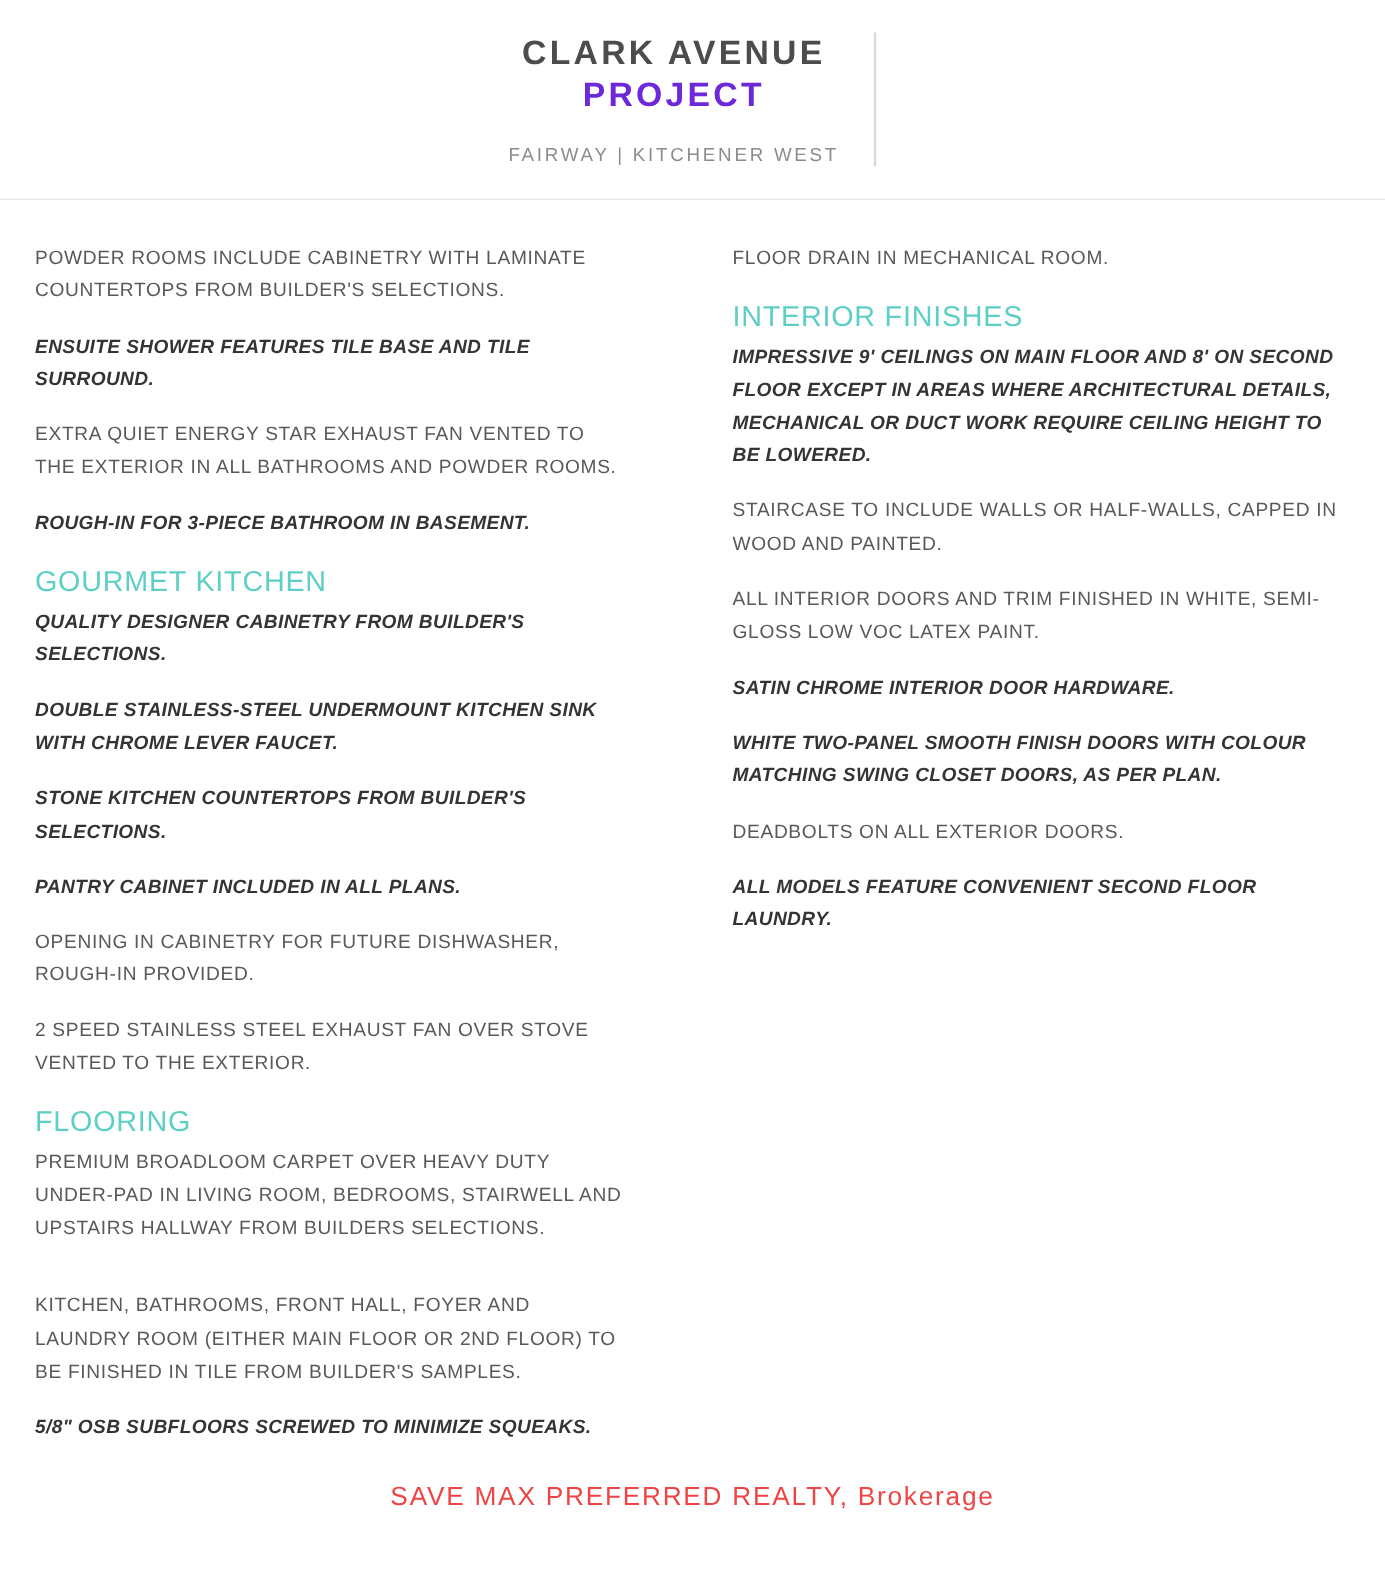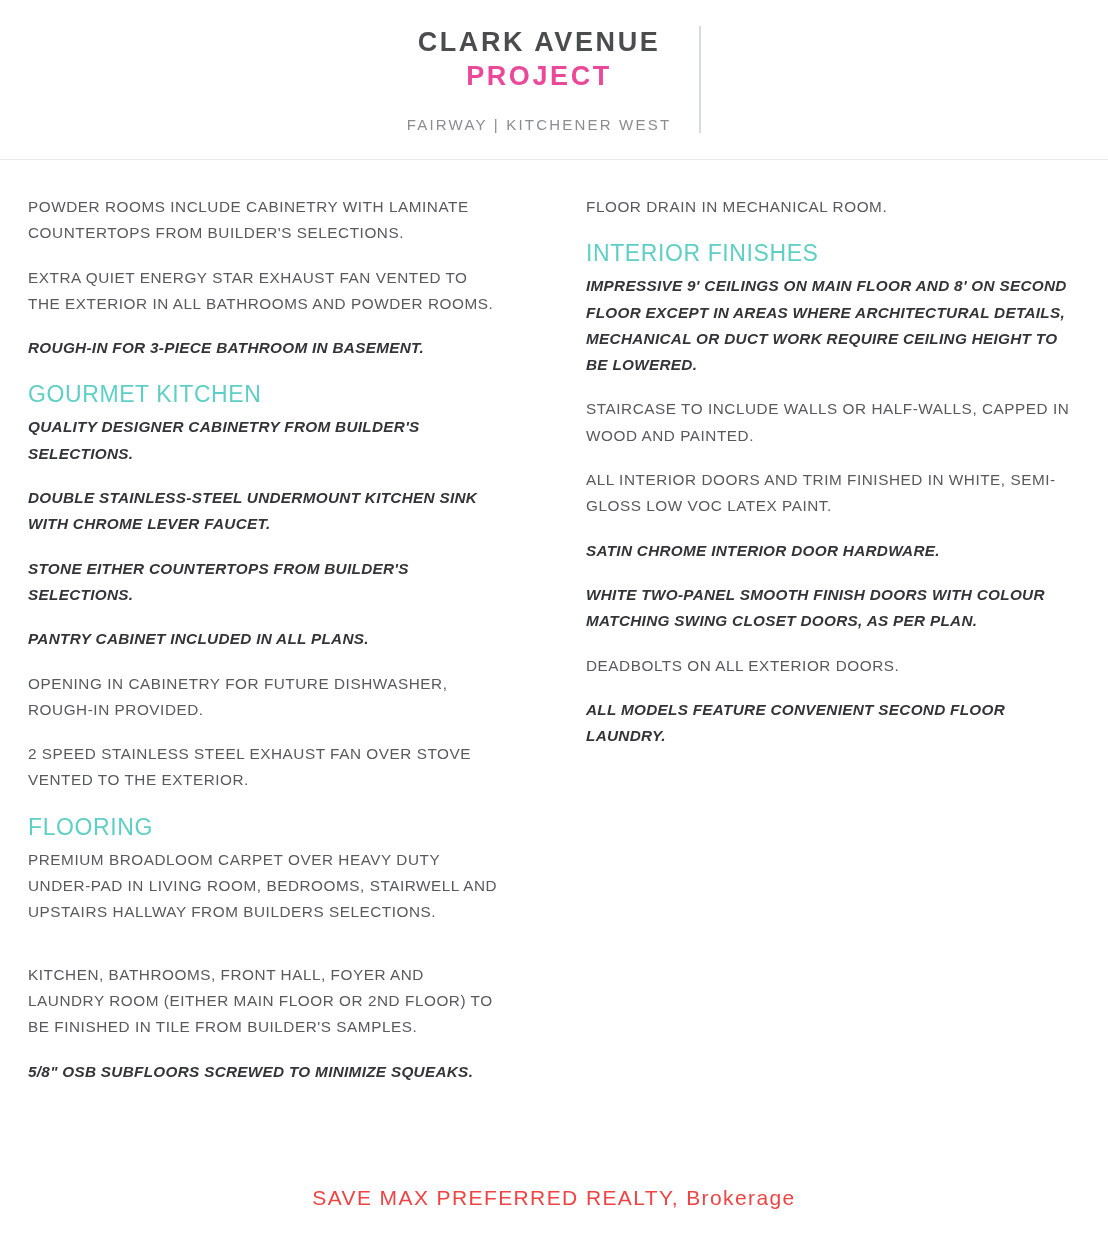--- a/index.html
+++ b/index.html
@@ -39,21 +39,21 @@
     font-size: 27px;
     letter-spacing: 2.6px;
     font-weight: bold;
     color: #4b4c4e;
     line-height: 1.25;
   }
   .project-line2 {
     font-size: 27px;
     letter-spacing: 2.6px;
     font-weight: bold;
-    color: #ec4899;
+    color: #6d28d9;
     line-height: 1.25;
   }
   .project-sub {
     margin-top: 22px;
     font-size: 15px;
     letter-spacing: 2.2px;
     color: #8b8c8e;
   }
   .brand-block {
     display: flex;
@@ -145,26 +145,27 @@
         <div class="project-sub">FAIRWAY  |  KITCHENER WEST</div>
       </div>
 
 
     </div>
   </div>
 
   <div class="content">
     <div class="col left" id="left-column">
         <div class="para">POWDER ROOMS INCLUDE CABINETRY WITH LAMINATE COUNTERTOPS FROM BUILDER'S SELECTIONS.</div>
+        <div class="para bold">ENSUITE SHOWER FEATURES TILE BASE AND TILE SURROUND.</div>
         <div class="para">EXTRA QUIET ENERGY STAR EXHAUST FAN VENTED TO THE EXTERIOR IN ALL BATHROOMS AND POWDER ROOMS.</div>
         <div class="para bold">ROUGH-IN FOR 3-PIECE BATHROOM IN BASEMENT.</div>
         <div class="section-title">GOURMET KITCHEN</div>
         <div class="para bold after-title">QUALITY DESIGNER CABINETRY FROM BUILDER'S SELECTIONS.</div>
         <div class="para bold">DOUBLE STAINLESS-STEEL UNDERMOUNT KITCHEN SINK WITH CHROME LEVER FAUCET.</div>
-        <div class="para bold">STONE EITHER COUNTERTOPS FROM BUILDER'S SELECTIONS.</div>
+        <div class="para bold">STONE KITCHEN COUNTERTOPS FROM BUILDER'S SELECTIONS.</div>
         <div class="para bold">PANTRY CABINET INCLUDED IN ALL PLANS.</div>
         <div class="para">OPENING IN CABINETRY FOR FUTURE DISHWASHER, ROUGH-IN PROVIDED.</div>
         <div class="para">2 SPEED STAINLESS STEEL EXHAUST FAN OVER STOVE VENTED TO THE EXTERIOR.</div>
         <div class="section-title">FLOORING</div>
         <div class="para gap-extra after-title">PREMIUM BROADLOOM CARPET OVER HEAVY DUTY UNDER-PAD IN LIVING ROOM, BEDROOMS, STAIRWELL AND UPSTAIRS HALLWAY FROM BUILDERS SELECTIONS.</div>
         <div class="para">KITCHEN, BATHROOMS, FRONT HALL, FOYER AND LAUNDRY ROOM (EITHER MAIN FLOOR OR 2ND FLOOR) TO BE FINISHED IN TILE FROM BUILDER'S SAMPLES.</div>
         <div class="para bold">5/8" OSB SUBFLOORS SCREWED TO MINIMIZE SQUEAKS.</div>
       </div>
     <div class="col right" id="right-column">
         <div class="para">FLOOR DRAIN IN MECHANICAL ROOM.</div>

